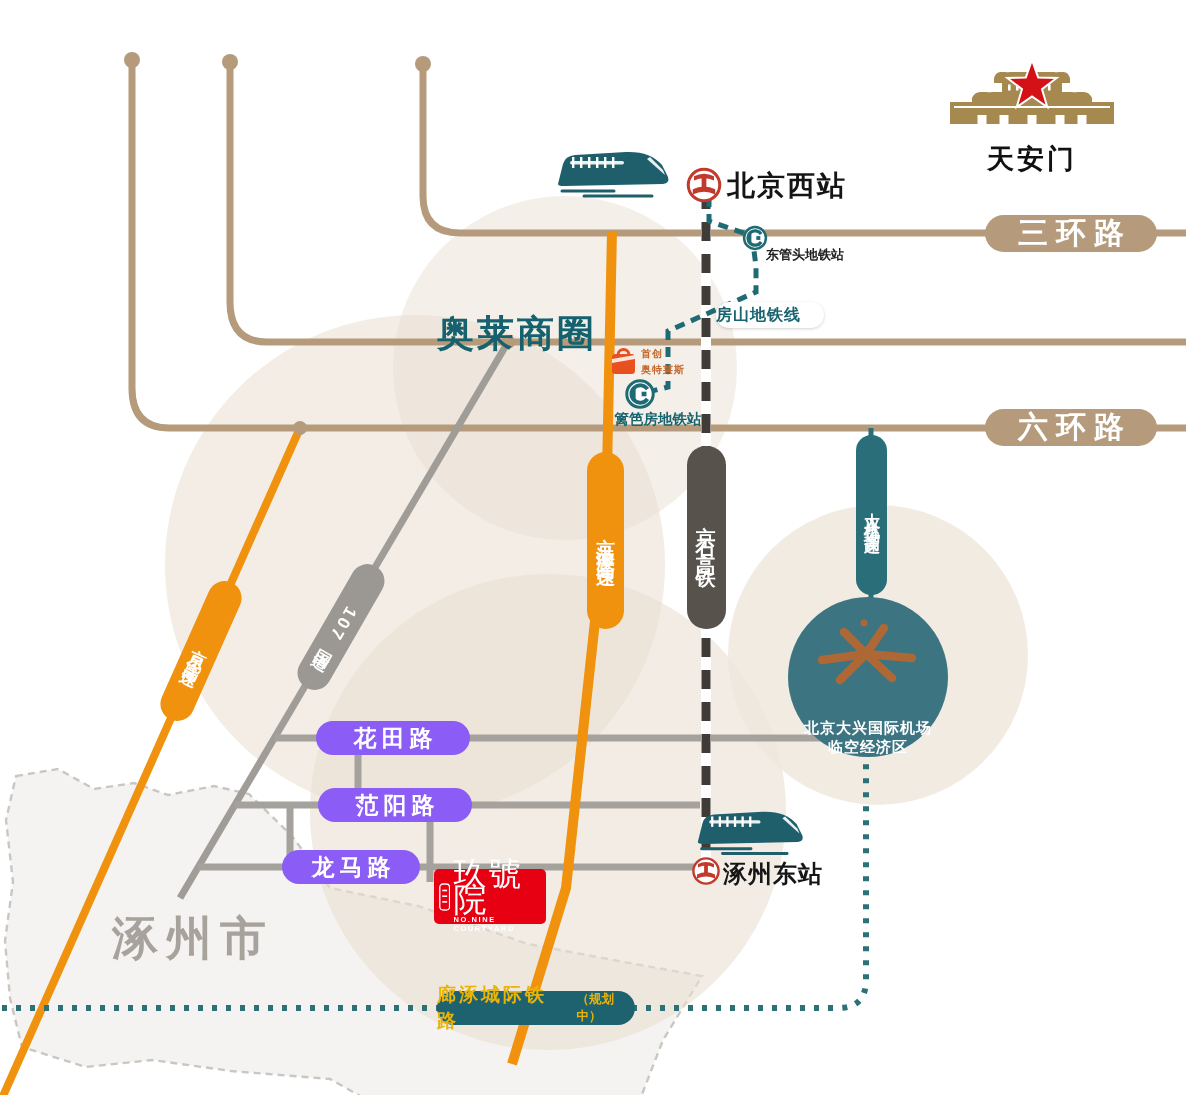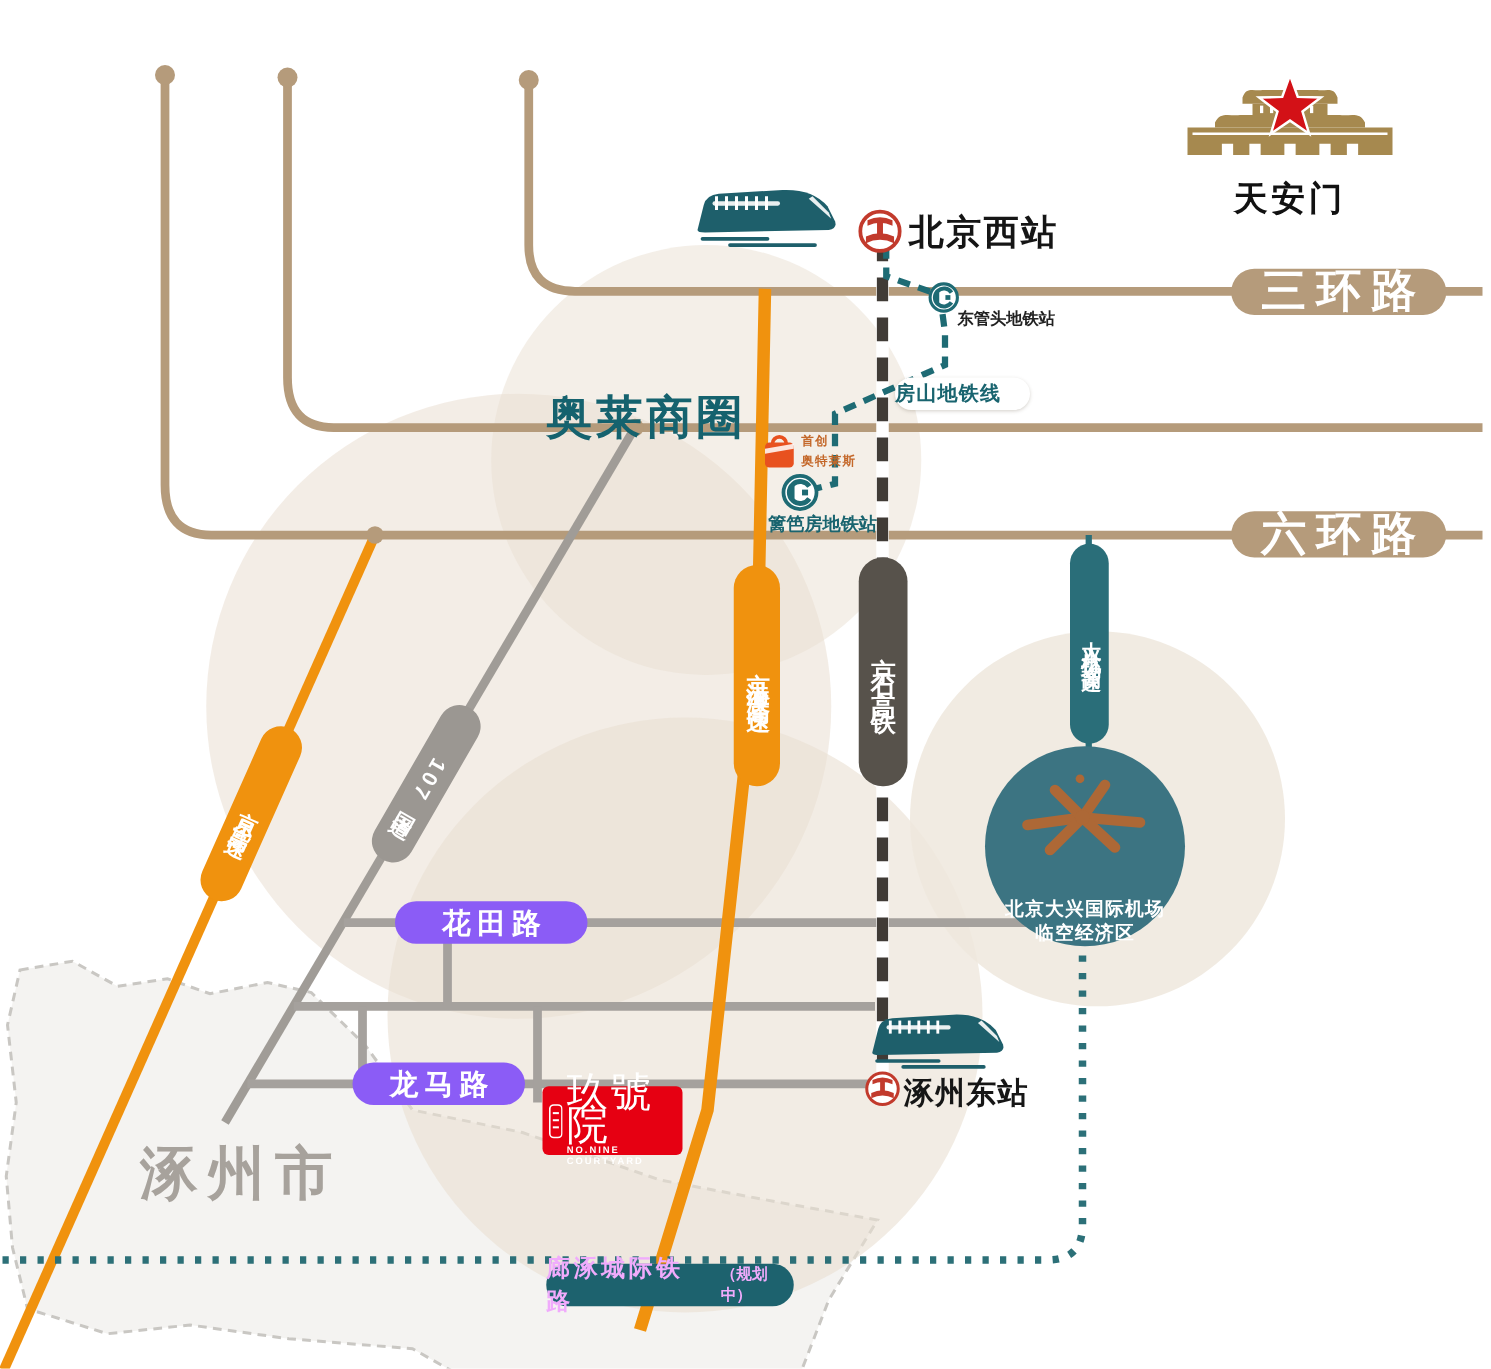--- a/index.html
+++ b/index.html
@@ -3,31 +3,31 @@
 <meta charset="utf-8">
 <style>
   html,body{margin:0;padding:0;background:#fff;}
   .stage{position:relative;width:1193px;height:1095px;overflow:hidden;background:#fff;
          font-family:"Liberation Sans",sans-serif;}
   .stage svg.base{position:absolute;left:0;top:0;}
   .lbl{position:absolute;white-space:nowrap;}
   .pill{position:absolute;display:flex;align-items:center;justify-content:center;
         color:#fff;font-weight:800;box-sizing:border-box;}
   .rpill{width:172px;height:37px;background:#B59B7B;border-radius:19px;
-         font-size:36px;letter-spacing:8px;text-indent:8px;}
+         font-size:30px;letter-spacing:8px;text-indent:8px;}
   .gpill{background:#8b5cf6;border-radius:17px;font-size:23px;letter-spacing:5px;text-indent:5px;}
   .vpill{writing-mode:vertical-rl;text-orientation:upright;border-radius:19px;
          letter-spacing:7px;text-align:center;}
   .vpill.mixed{text-orientation:mixed;}
   .rot{transform-origin:center center;}
   .metro-pill{position:absolute;background:#fff;border-radius:13px;color:#19646F;
         font-weight:800;display:flex;align-items:center;justify-content:flex-start;
         box-shadow:0 1px 3px rgba(90,80,60,.25);}
-  .lang-pill{position:absolute;background:#1D626E;border-radius:17px;color:#f0abfc;
-        display:flex;align-items:center;justify-content:center;gap:16px;margin-top:20px;}
+  .lang-pill{position:absolute;background:#1D626E;border-radius:17px;color:#eab308;
+        display:flex;align-items:center;justify-content:center;gap:16px;}
   .lang-pill .main{font-weight:800;font-size:19px;letter-spacing:3px;}
   .lang-pill .note{font-weight:700;font-size:12.5px;}
   .azone{position:absolute;color:#fff;text-align:center;font-weight:700;
          font-size:15px;line-height:19px;letter-spacing:1px;margin-top:32px;}
   .project-logo{position:absolute;left:434px;top:869px;width:112px;height:55px;
         background:#E60012;border-radius:5px;display:flex;align-items:center;
         justify-content:center;gap:3px;box-sizing:border-box;padding:4px 5px;}
   .project-logo .pcol{display:flex;flex-direction:column;align-items:center;}
   .project-logo .pname{font-family:"DejaVu Serif",serif;font-weight:400;font-size:33px;
         line-height:26px;color:#fff;letter-spacing:2px;}
@@ -203,20 +203,21 @@
   <div class="pill vpill rot" style="left:184px;top:576px;width:34px;height:150px;background:#F0920E;font-size:17px;transform:rotate(24deg);">京昆高速</div>
 
   <div class="pill vpill mixed rot" style="left:324px;top:557px;width:34px;height:140px;background:#9B9792;font-size:17px;letter-spacing:3px;transform:rotate(30deg);">107国道</div>
 
   <div class="azone" style="left:868px;top:686px;transform:translateX(-50%);">
     <div>北京大兴国际机场</div>
     <div style="font-weight:600;">临空经济区</div>
   </div>
 
   <div class="pill gpill" style="left:316px;top:721px;width:154px;height:34px;">花田路</div>
+  <div class="pill gpill" style="left:318px;top:788px;width:154px;height:34px;">范阳路</div>
   <div class="pill gpill" style="left:282px;top:850px;width:138px;height:34px;">龙马路</div>
 
   <div class="lang-pill" style="left:437px;top:991px;width:198px;height:34px;">
     <span class="main">廊涿城际铁路</span>
     <span class="note">（规划中）</span>
   </div>
 
   <div class="lbl" style="left:723px;top:858px;font-weight:800;font-size:24px;color:#161616;letter-spacing:1px;">涿州东站</div>
 
   <div class="project-logo">

